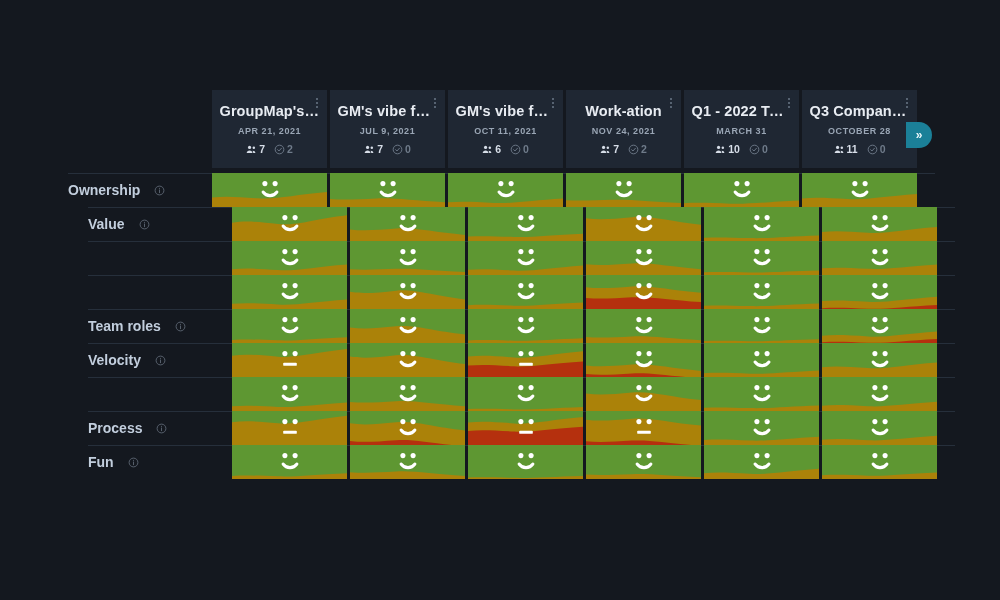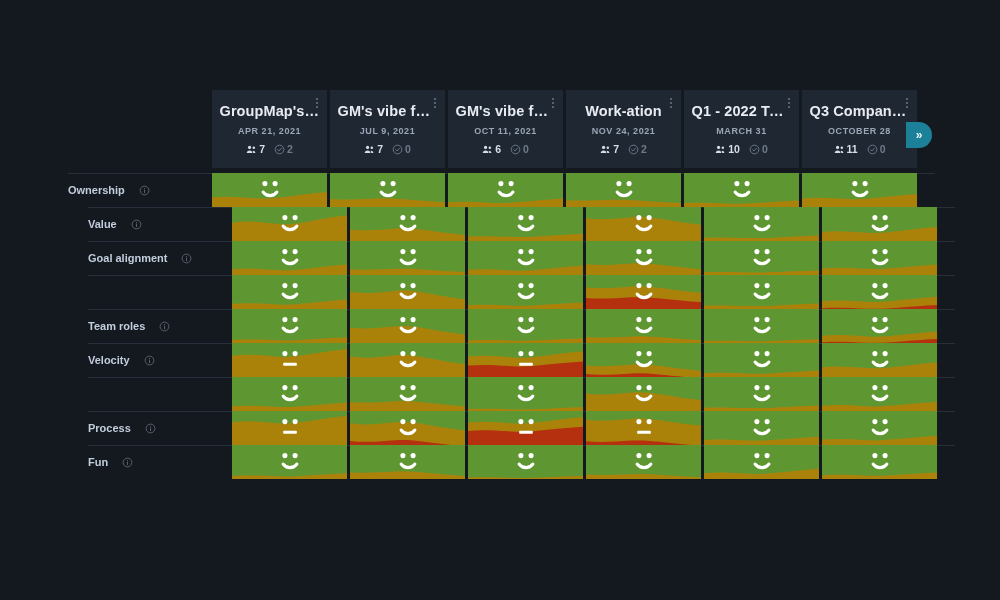--- a/index.html
+++ b/index.html
@@ -56,21 +56,21 @@
 
   
   .grid-body { position: absolute; left: 0; top: 173px; width: 1000px; height: 310px; }
   .row {
     position: relative; height: 34px; width: 1000px;
   }
   .row + .row { margin-top: 0; margin-left: 20px; }
   .row-label {
     position: absolute; left: 68px; top: 0; height: 34px;
     display: flex; align-items: center; gap: 14px;
-    color: #c2cedd; font-size: 11px; font-weight: 600;
+    color: #c2cedd; font-size: 14px; font-weight: 600;
     white-space: nowrap;
   }
   .row-sep {
     position: absolute; left: 68px; top: 0; width: 867px; height: 1px;
     background: #262f3b;
   }
   .info-icon { width: 11px; height: 11px; display: block; opacity: .62; }
 
   .cells {
     position: absolute; left: 212px; top: 0;
@@ -437,28 +437,20 @@
     <circle cx="6.3" cy="5.6" r="1.35" fill="#fff"></circle>
                 <circle cx="11.7" cy="5.6" r="1.35" fill="#fff"></circle>
     <path d="M5.4 10.1a4.4 4.4 0 0 0 7.2 0" stroke="#fff" stroke-width="1.7" fill="none" stroke-linecap="round"></path>
               </svg>
             </span>
       </div>
         </div>
       </div>
       <div class="row">
         <div class="row-sep"></div>
-     <div class="row-label">
-       <span>Goal alignment</span>
-       <svg class="info-icon" viewBox="0 0 16 16" fill="none" stroke="#8c99aa" stroke-width="1.3">
-<circle cx="8" cy="8" r="6.4"></circle>
-            <path d="M8 7.2v4" stroke-linecap="round"></path>
-            <circle cx="8" cy="4.7" r=".85" fill="#8c99aa" stroke="none"></circle>
-          </svg>
-     </div>
      <div class="cells">
           <div class="cell">
         <svg viewBox="0 0 115 34" preserveAspectRatio="none">
               <rect x="0" y="0" width="115" height="34" fill="#ab8209"></rect>
               <path d="M0,0 L115,0 L115,23.46 C82.8,25.908 64.4,30.345 46,29.121 C27.599999999999998,27.897 13.799999999999999,26.826 0,28.355999999999998 L0,0 Z" fill="#5e9732"></path>
             </svg>
         <span class="face">
               <svg width="18" height="18" viewBox="0 0 18 18">
     <circle cx="6.3" cy="5.6" r="1.35" fill="#fff"></circle>
                 <circle cx="11.7" cy="5.6" r="1.35" fill="#fff"></circle>

